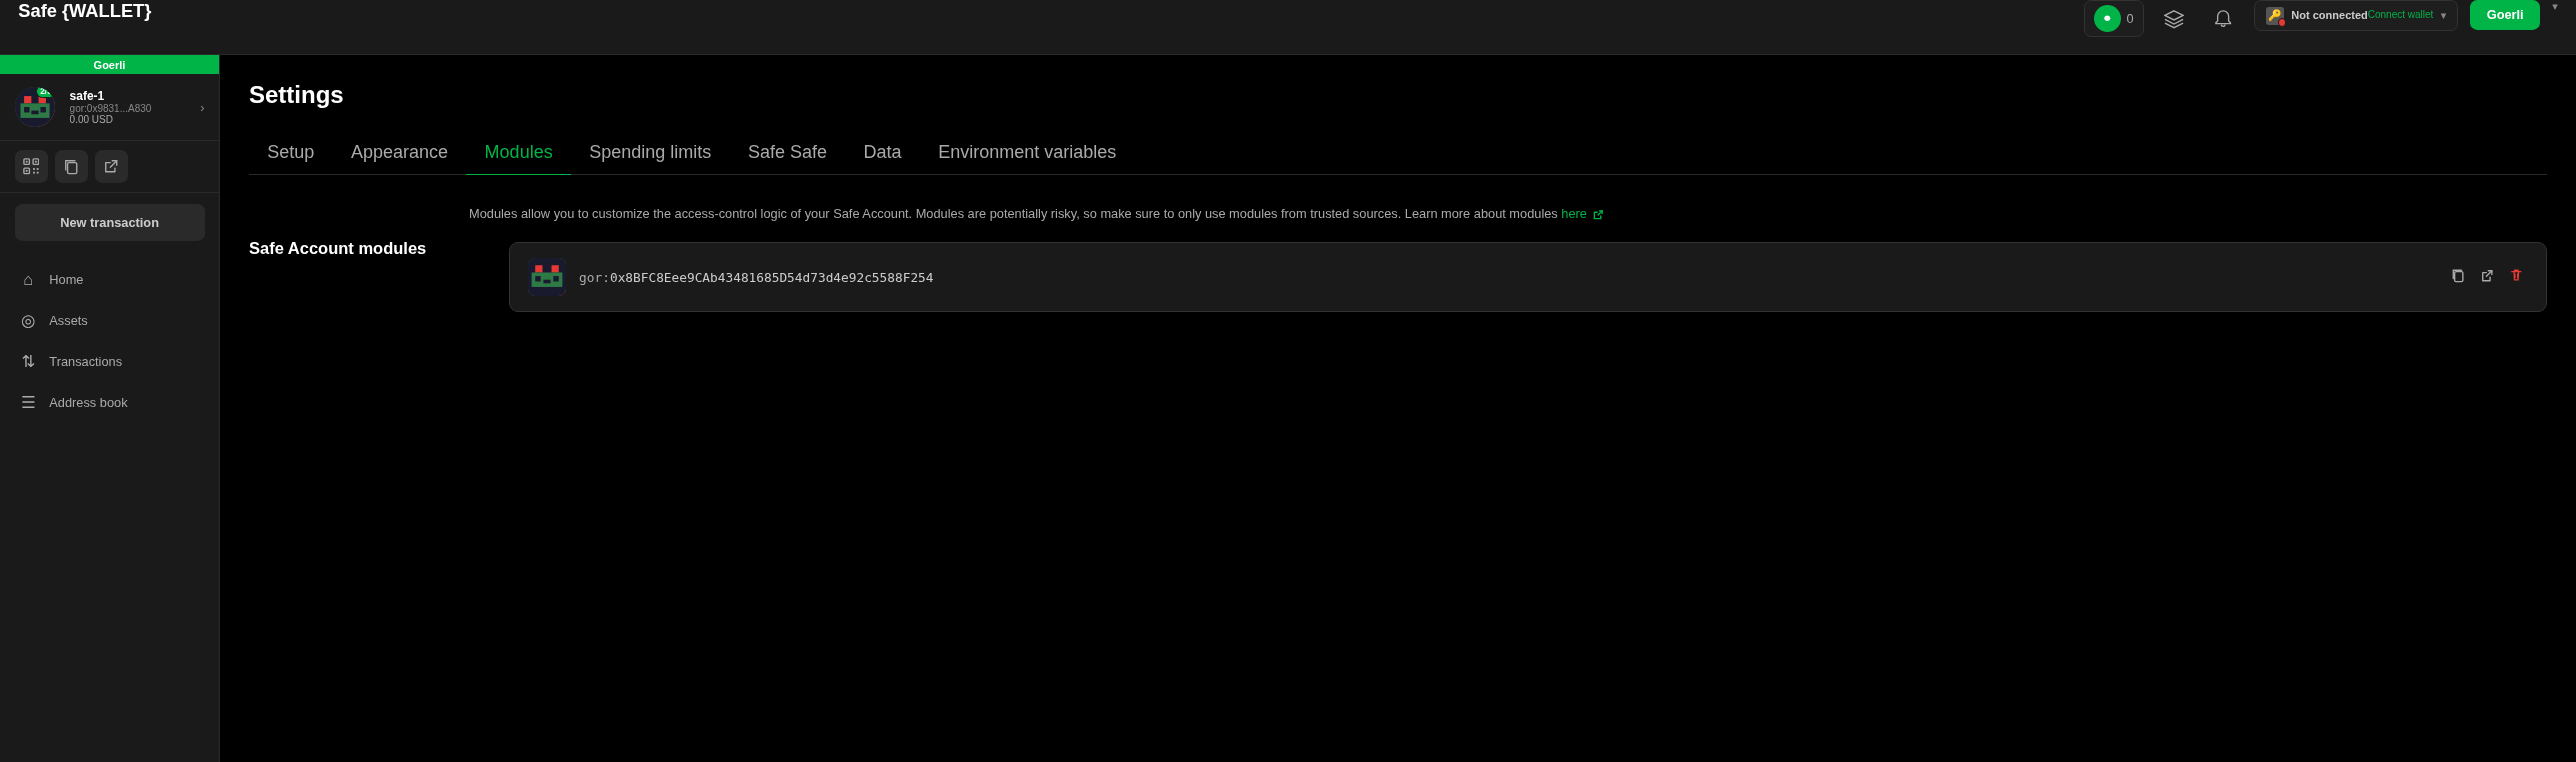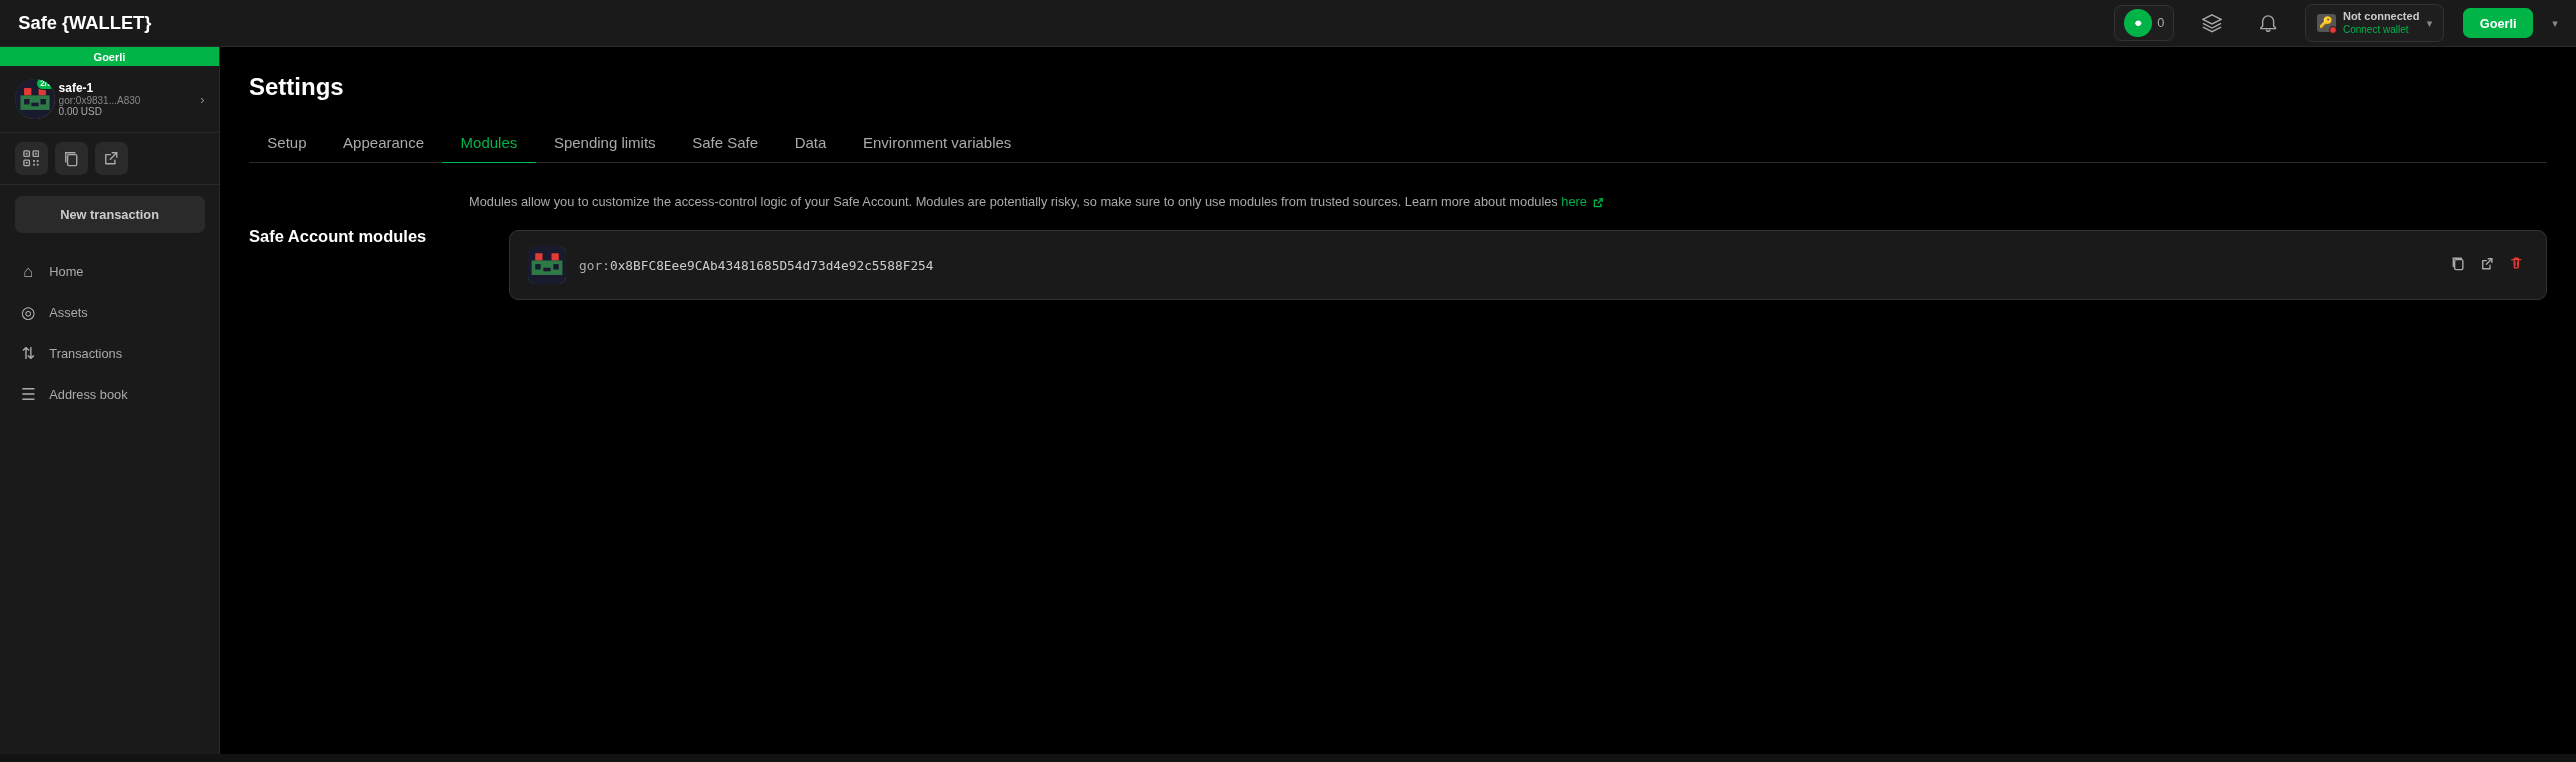--- a/index.html
+++ b/index.html
@@ -7,26 +7,26 @@
       background: #121212;
       color: #e0e0e0;
       font-family: 'Segoe UI', Arial, sans-serif;
       font-size: 12.8px;
       min-height: 100vh;
     }
 
     
     .header {
       display: flex;
-      align-items: center;
+      align-items: flex-start;
       background: #1a1a1a;
-      height: 47px;
+      height: 55px;
       padding: 0 18.3px;
       border-bottom: 0.9px solid #2a2a2a;
-      gap: 19px;
+      gap: 12px;
     }
     .header-logo {
       font-size: 18.3px;
       font-weight: 700;
       color: #fff;
       white-space: nowrap;
       margin-right: auto;
     }
     .header-icon-btn {
       display: flex;
@@ -78,21 +78,21 @@
       position: relative;
     }
     .red-dot {
       width: 8.2px; height: 8.2px;
       background: #e53935;
       border-radius: 50%;
       position: absolute;
       bottom: -1.8px; right: -1.8px;
       border: 1.8px solid #1a1a1a;
     }
-    .wallet-text-group { display: flex; flex-direction: column; line-height: 1.2; }
+    .wallet-text-group { display: flex; flex-direction: row; line-height: 1.2; }
     .wallet-not-connected { font-size: 11px; font-weight: 600; color: #ccc; }
     .wallet-connect-link { font-size: 10px; color: #00b448; }
     .chevron-down { color: #888; font-size: 11px; }
     .connect-btn {
       background: #00b448;
       color: #fff;
       border: none;
       border-radius: 7.3px;
       padding: 7.3px 16.5px;
       font-size: 12.8px;
@@ -149,21 +149,21 @@
       position: absolute;
       top: -1.8px; right: -1.8px;
       background: #00b448;
       color: #fff;
       font-size: 8.2px;
       font-weight: 700;
       border-radius: 7.3px;
       padding: 0.9px 3.7px;
       border: 1.8px solid #1a1a1a;
     }
-    .safe-info { flex: 1; min-width: 0; }
+    .safe-info { flex: 1; min-width: 0; margin-left: 11px; }
     .safe-name { font-weight: 600; font-size: 12px; color: #fff; }
     .safe-address { font-size: 10px; color: #888; white-space: nowrap; overflow: hidden; text-overflow: ellipsis; }
     .safe-balance { font-size: 10px; color: #aaa; }
     .sidebar-chevron { color: #888; font-size: 12.8px; }
     .sidebar-quick-actions {
       display: flex;
       gap: 7.3px;
       padding: 9.1px 14.6px;
       border-bottom: 0.9px solid #2a2a2a;
     }
@@ -218,21 +218,21 @@
     }
     .settings-tabs {
       display: flex;
       gap: 0;
       border-bottom: 0.9px solid #2a2a2a;
     }
     .settings-tab {
       padding: 11px 18.3px;
       cursor: pointer;
       color: #aaa;
-      font-size: 15px;
+      font-size: 18px;
       border-bottom: 1.8px solid transparent;
       margin-bottom: -0.9px;
       white-space: nowrap;
     }
     .settings-tab.active {
       color: #00b448;
       border-bottom-color: #00b448;
     }
     .settings-content {
       padding: 29px;

